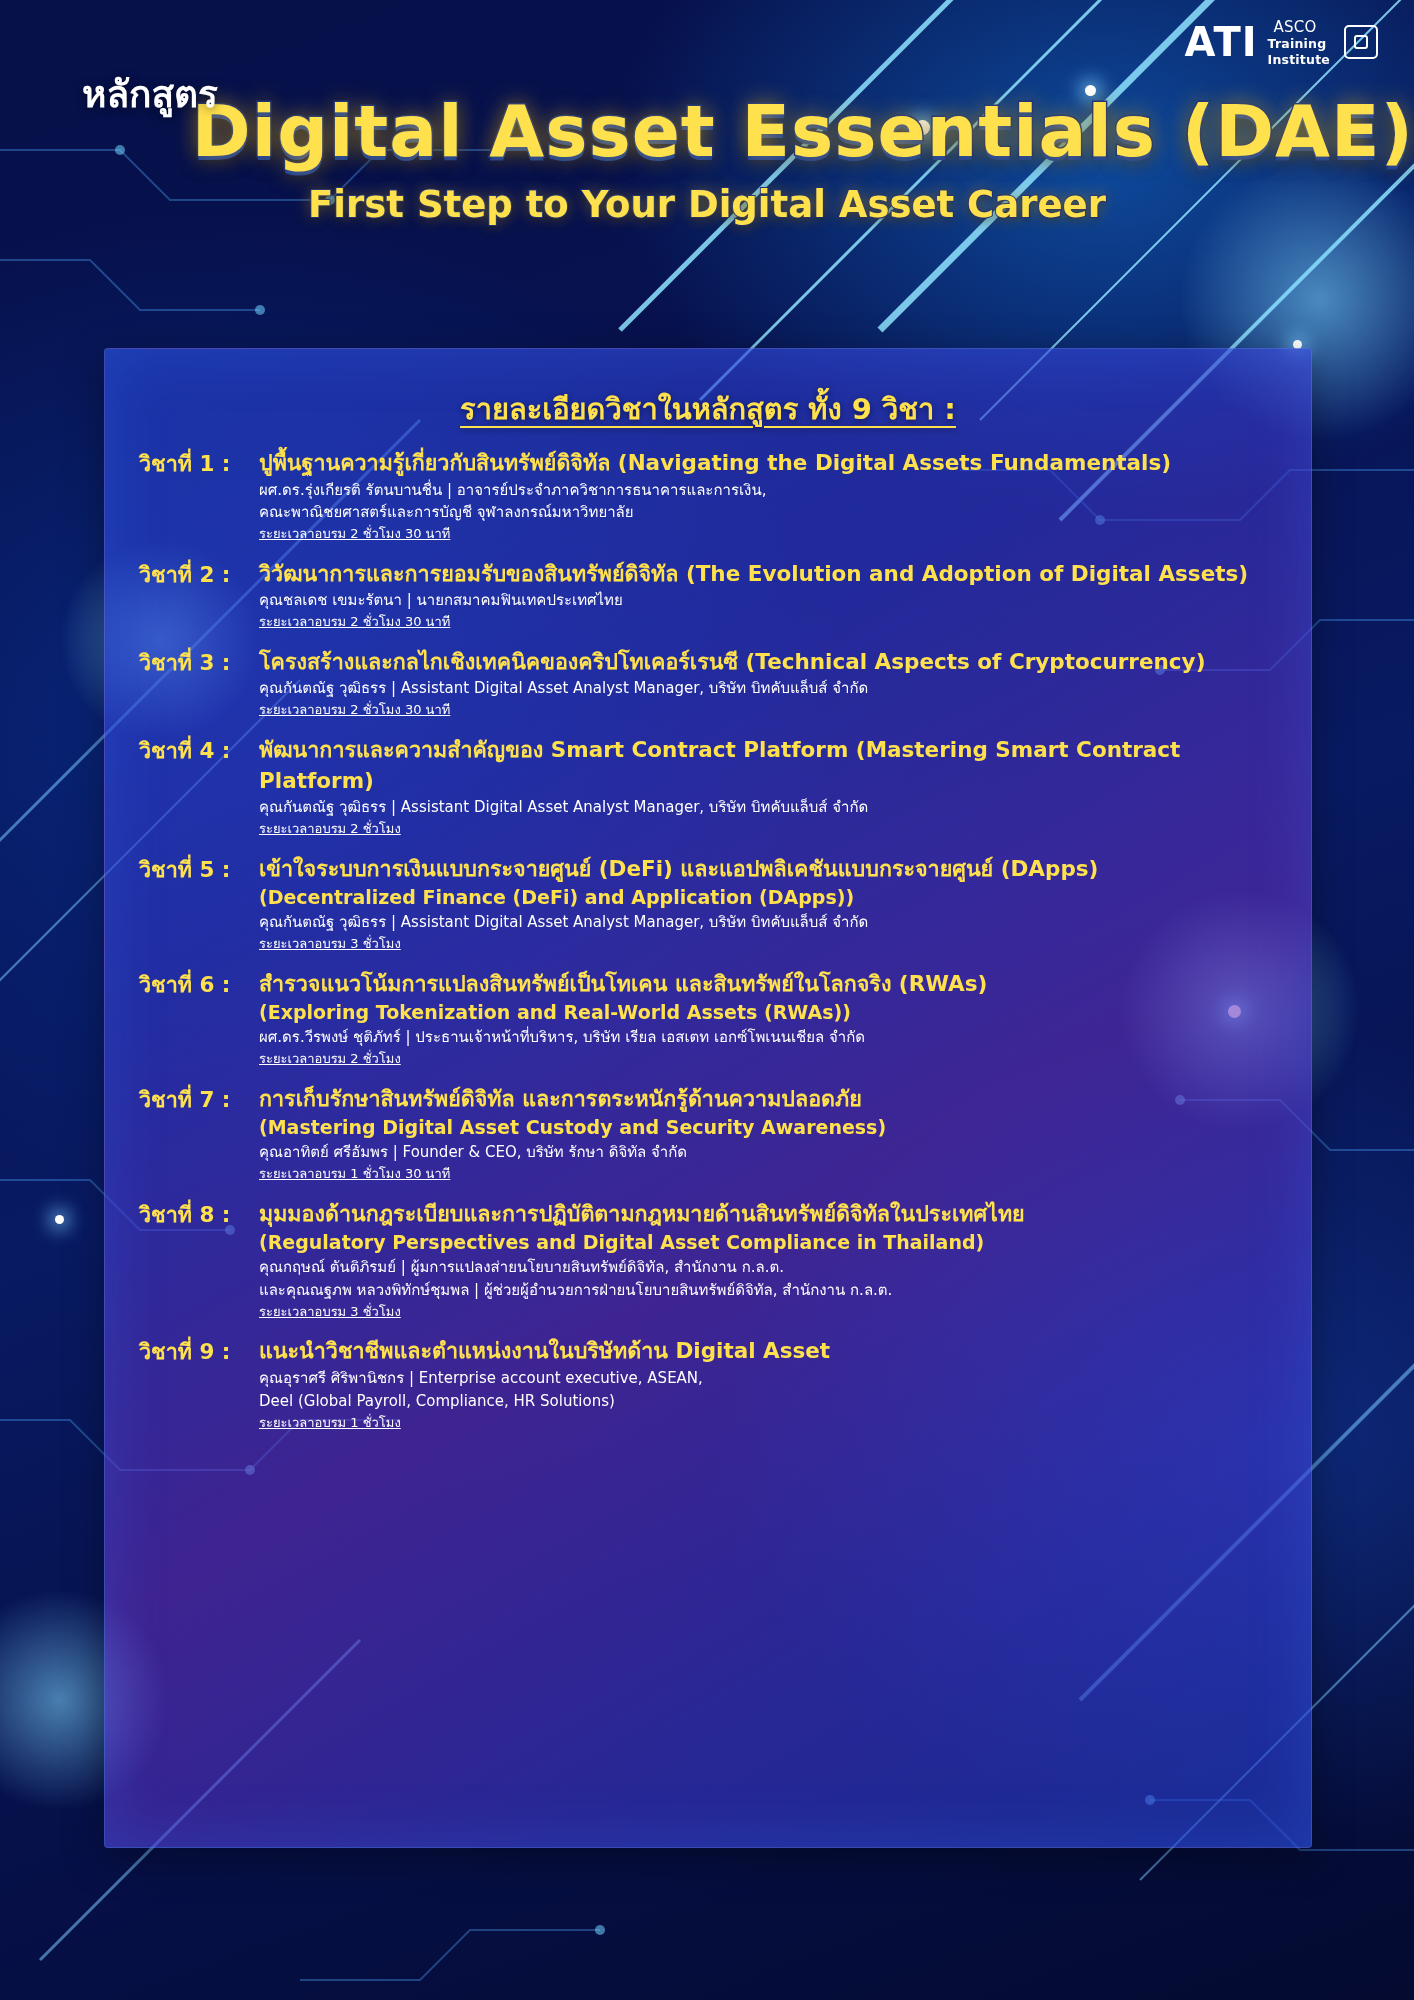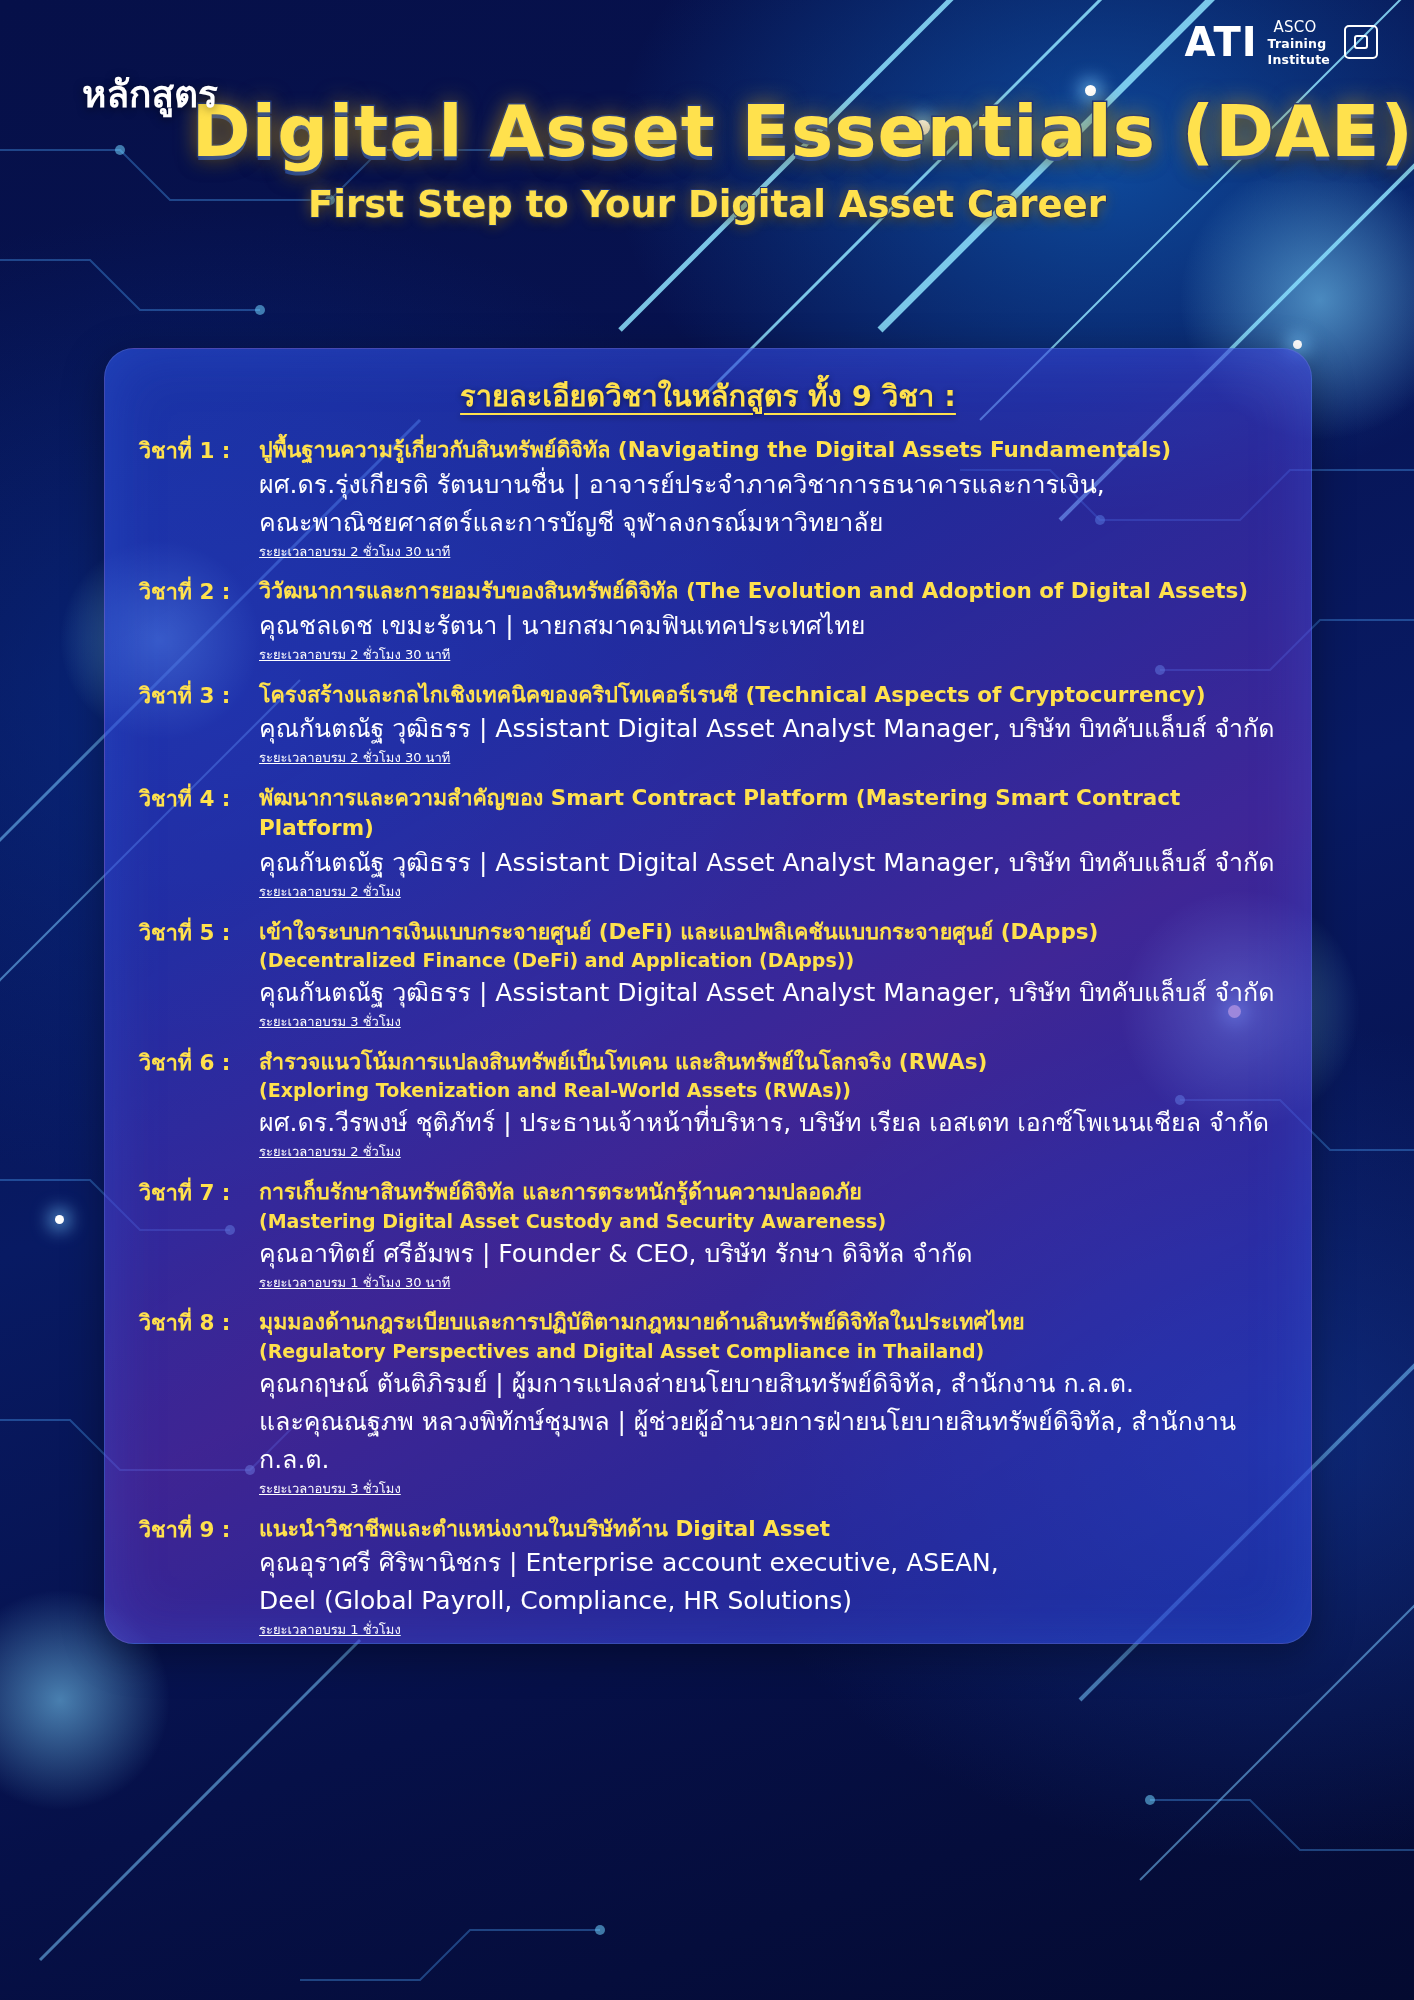--- a/index.html
+++ b/index.html
@@ -103,23 +103,23 @@
     paint-order: stroke fill;
     text-shadow: 0 0 16px rgba(255,200,40,.45), 0 3px 10px rgba(0,0,0,.5);
   }
 
   
   .panel {
     position: absolute;
     left: 104px;
     top: 348px;
     width: 1208px;
-    height: 1296px;
-    border-radius: 30px;
-    padding: 24px 34px 30px 34px;
+    height: 1500px;
+    border-radius: 4px;
+    padding: 37px 34px 30px 34px;
     background: linear-gradient(150deg,
         rgba(38,70,215,0.62) 0%,
         rgba(52,56,200,0.60) 30%,
         rgba(104,48,190,0.58) 58%,
         rgba(62,56,205,0.60) 80%,
         rgba(36,64,205,0.62) 100%);
     box-shadow: 0 0 60px rgba(60,120,255,.25) inset, 0 10px 40px rgba(0,0,0,.35);
     border: 1px solid rgba(140,170,255,.25);
   }
   .panel-title {
@@ -156,21 +156,21 @@
     line-height: 1.42;
   }
   .course-name-2 {
     color: #ffe14d;
     font-size: 19px;
     font-weight: 800;
     line-height: 1.42;
   }
   .course-line {
     color: #ffffff;
-    font-size: 25px;
+    font-size: 15px;
     line-height: 1.52;
     font-weight: 400;
   }
   .course-duration {
     color: #ffffff;
     font-size: 13px;
     line-height: 1.52;
     text-decoration: underline;
   }
 </style>

